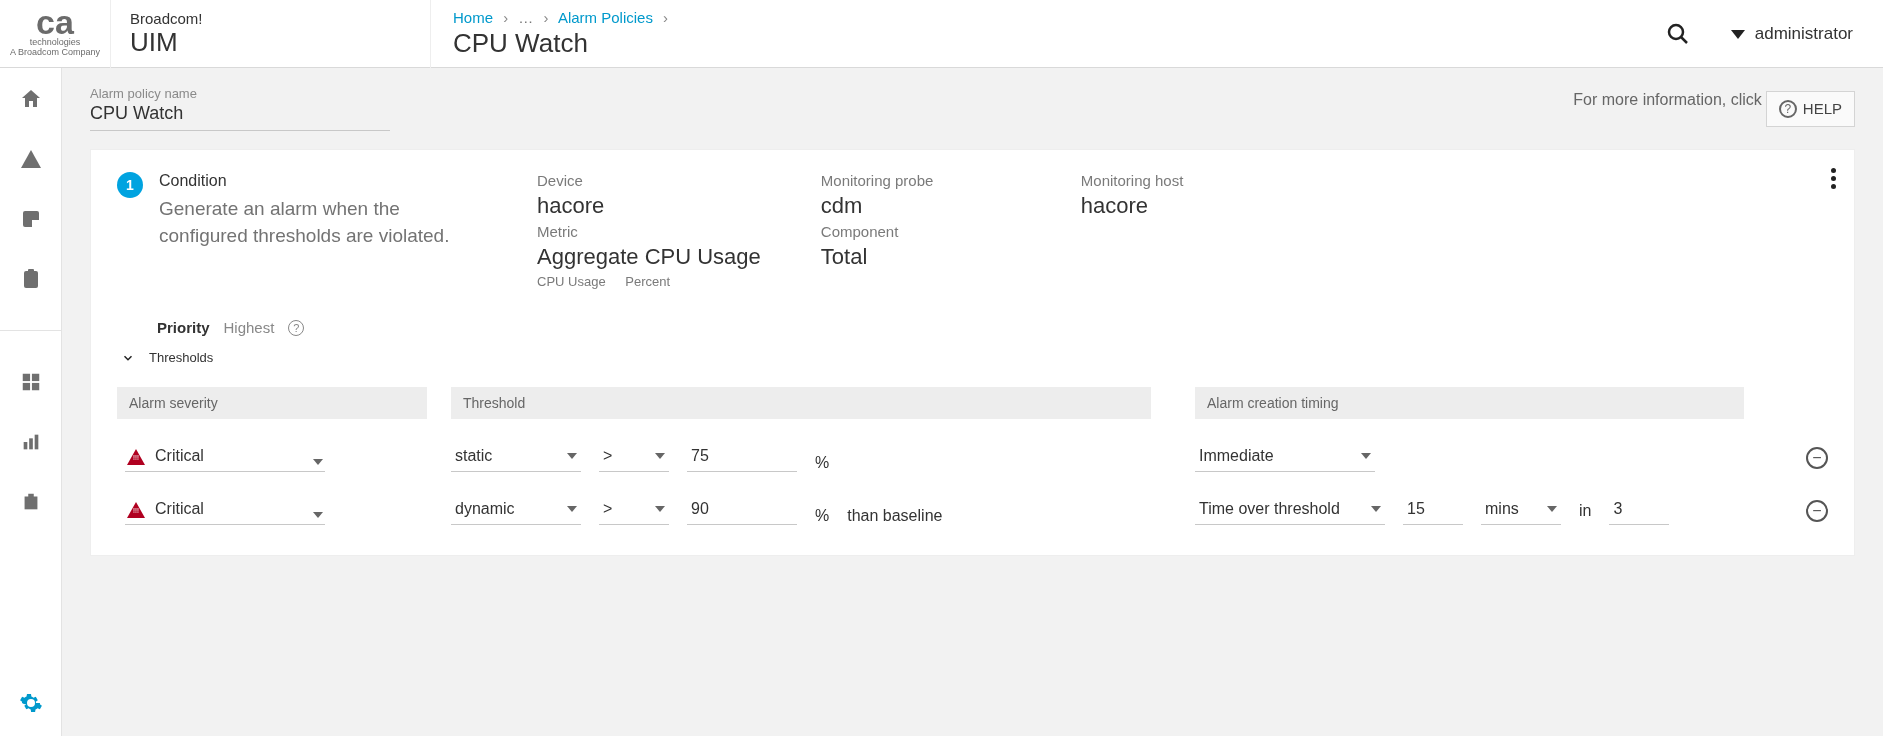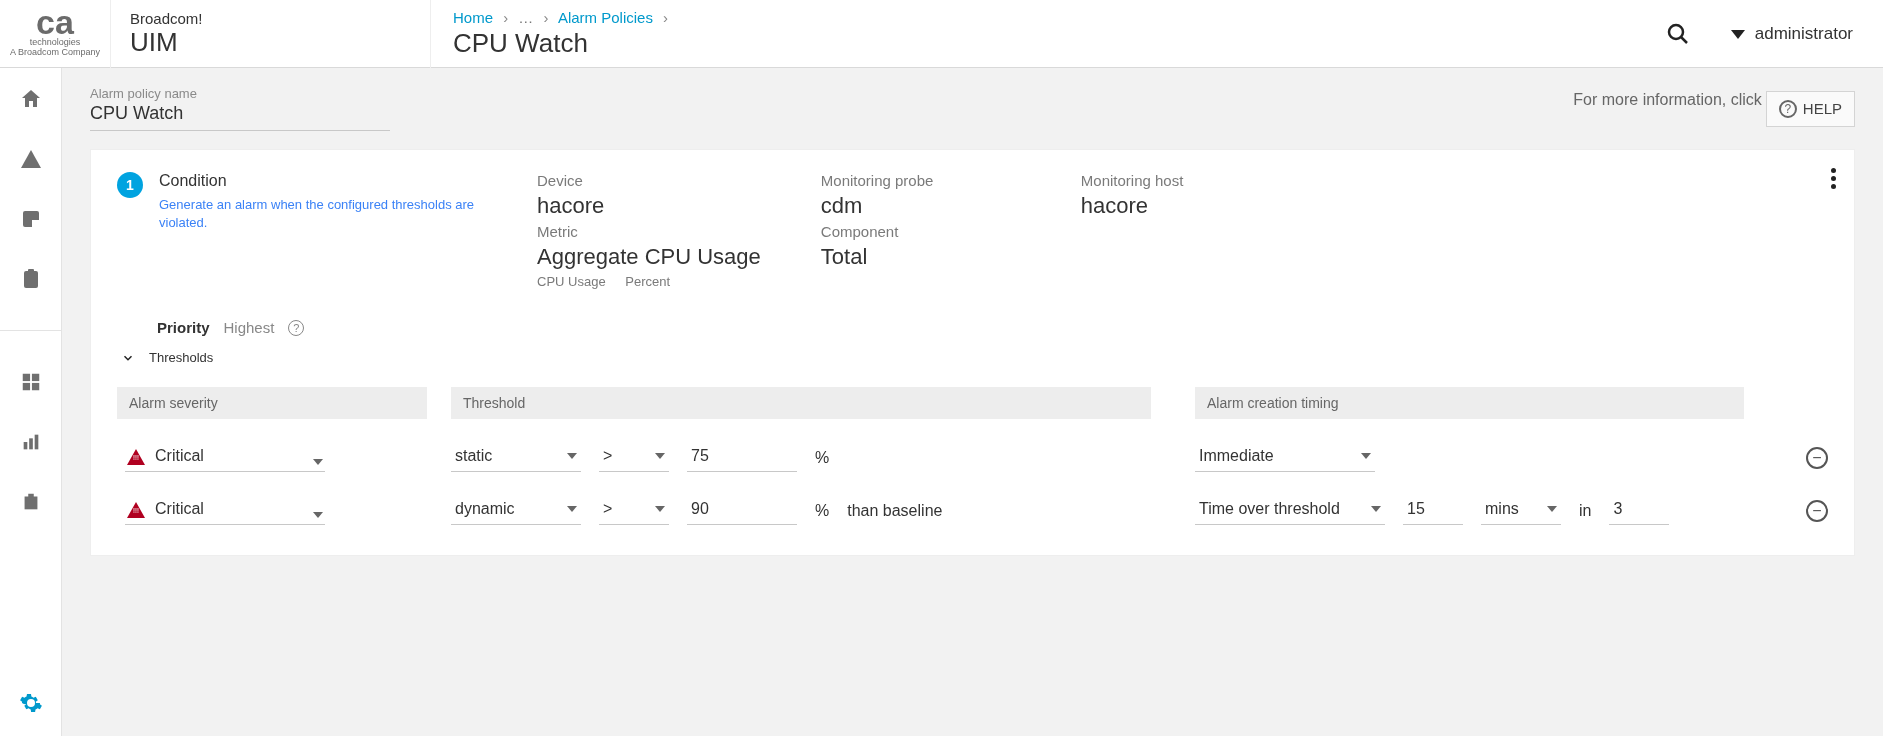--- a/index.html
+++ b/index.html
@@ -52,21 +52,21 @@
     background:#fff; margin:0 28px 20px 28px; border:1px solid #eee;
     padding:22px 26px 30px 26px; position:relative;
   }
   .kebab { position:absolute; right:18px; top:18px; display:flex; flex-direction:column; gap:3px; cursor:pointer;}
   .kebab span { width:5px;height:5px;background:#222;border-radius:50%;}
 
   .cond-row { display:flex; gap:60px; align-items:flex-start; }
   .cond-left { display:flex; gap:16px; max-width:360px; }
   .step-badge { width:26px;height:26px;border-radius:50%;background:#00a3e0;color:#fff;display:flex;align-items:center;justify-content:center;font-size:14px;font-weight:bold; flex-shrink:0;}
   .cond-title { font-size:16px; color:#333; margin-bottom:6px;}
-  .cond-desc { font-size:13px; color:#3b82f6; line-height:1.4;}
+  .cond-desc { font-size:19px; color:#737373; line-height:1.4;}
   .info-col { display:flex; flex-direction:column; gap:4px; min-width:200px;}
   .info-lab { font-size:15px; color:#7a7a7a; }
   .info-val { font-size:22px; color:#333; }
   .info-sub { font-size:13px; color:#7a7a7a; }
   .info-sub span+span { margin-left:16px;}
   .prio-row { margin-top:30px; margin-left:40px; display:flex; align-items:center; gap:14px; font-size:15px;}
   .prio-row .lbl { color:#333; font-weight:bold;}
   .prio-row .val { color:#888; }
   .prio-row .q { width:16px;height:16px;border:1.5px solid #888;border-radius:50%;display:flex;align-items:center;justify-content:center;font-size:11px;color:#888;}
   .thresh-toggle { margin-top:14px; margin-left:4px; display:flex; align-items:center; gap:14px; font-size:13px; color:#333; cursor:pointer;}
@@ -79,21 +79,21 @@
     column-gap:24px;
   }
   .col-head { background:#ededed; font-size:14px; color:#666; padding:8px 12px; }
   .col-head.timing { margin-left:20px;}
   .row-cell { padding-top:24px; }
   .row-cell.right { display:flex; justify-content:flex-end; align-items:center; padding-top:24px;}
   .sev-box { display:flex; align-items:flex-end; gap:10px; border-bottom:1px solid #c8c8c8; width:200px; padding:4px 2px 6px 2px; margin-left:8px;}
   .sev-tri { width:0;height:0;border-left:9px solid transparent;border-right:9px solid transparent;border-bottom:16px solid #b00020; position:relative;}
   .sev-tri::after { content:"!!!"; color:#fff; font-size:7px; position:absolute; left:-7px; top:5px; width:14px; text-align:center;}
   .dd-caret { margin-left:auto; width:0;height:0;border-left:5px solid transparent;border-right:5px solid transparent;border-top:6px solid #666;}
-  .thresh-line { display:flex; align-items:center; gap:18px;}
+  .thresh-line { display:flex; align-items:flex-end; gap:18px;}
   .sel { display:flex; align-items:center; gap:8px; border-bottom:1px solid #c8c8c8; padding:4px 4px 6px 4px; min-width:130px; font-size:16px; color:#333; cursor:pointer;}
   .sel.small { min-width:70px;}
   .inp { border:none; border-bottom:1px solid #c8c8c8; outline:none; font-size:16px; color:#333; padding:4px 4px 6px 4px; width:110px; background:transparent;}
   .inp.small { width:60px;}
   .unit { font-size:16px; color:#333; }
   .static-text { font-size:16px; color:#333;}
   .timing-line { display:flex; align-items:center; gap:18px; margin-left:20px;}
   .rm-circ { width:22px;height:22px;border:2px solid #555;border-radius:50%;display:flex;align-items:center;justify-content:center;color:#555;font-size:16px;cursor:pointer;}
   .add-row { grid-column: 1 / span 4; display:flex; justify-content:flex-end; align-items:center; gap:14px; margin-top:30px; padding-right:8px;}
   .add-txt { font-size:16px; color:#555;}

